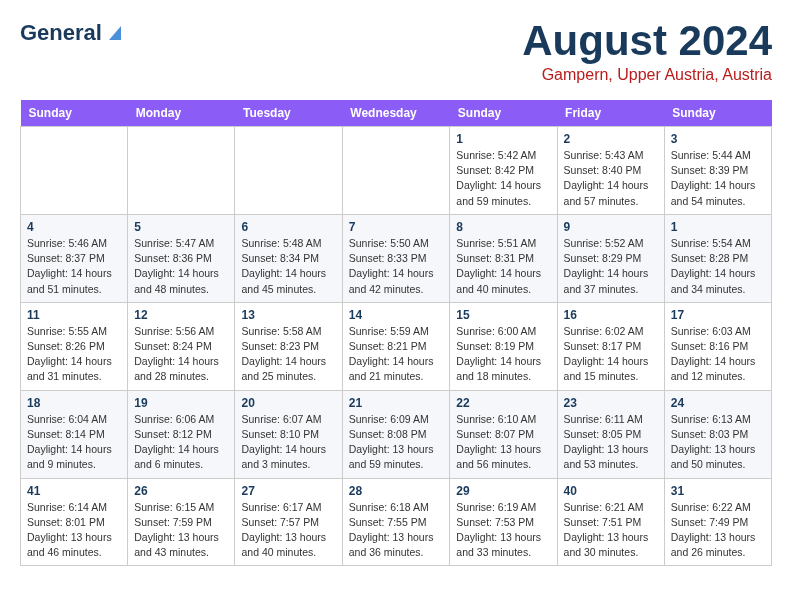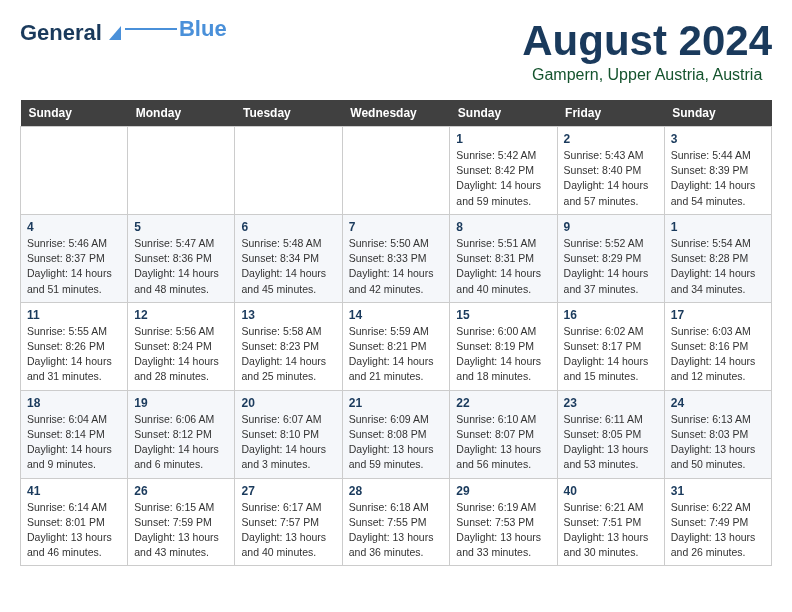--- a/index.html
+++ b/index.html
@@ -15,40 +15,40 @@
       justify-content: space-between;
       align-items: flex-start;
       margin-bottom: 16px;
     }
     .logo {
       display: flex;
       flex-direction: row;
       align-items: flex-start;
     }
     .title-block {
-      text-align: center;
+      text-align: right;
     }
     .month-title {
       font-size: 42px;
       font-weight: bold;
       color: #1a3a5c;
       line-height: 1;
     }
     .location-title {
       font-size: 16px;
-      color: #14532d;
+      color: #b91c1c;
       margin-top: 4px;
     }
     table {
       width: 100%;
       border-collapse: collapse;
       font-size: 11px;
     }
     thead tr th {
-      background-color: #404040;
+      background-color: #8b5cf6;
       color: #fff;
       text-align: left;
       padding: 6px 8px;
       font-size: 12px;
       font-weight: bold;
     }
     tbody tr td {
       border: 1px solid #ccc;
       vertical-align: top;
       padding: 5px 6px;
@@ -78,24 +78,20 @@
 </head>
 <body>
 
 <div class="header">
   <div class="logo">
     <div style="display:flex;align-items:center;">
       <span style="font-size:22px;font-weight:bold;color:#1a3a5c;">General</span>
       <svg width="22" height="22" viewBox="0 0 22 22" style="margin-left:1px;">
         <polygon points="6,18 18,4 18,18" fill="#4a90d9"></polygon>
       </svg>
-    </div>
-    <div style="display:flex;align-items:center;margin-top:-4px;">
-      <div style="width:52px;height:2.5px;background:#4a90d9;"></div>
-      <span style="font-size:22px;font-weight:bold;color:#4a90d9;margin-left:2px;">Blue</span>
     </div>
   </div>
   <div class="title-block">
     <div class="month-title">August 2024</div>
     <div class="location-title">Gampern, Upper Austria, Austria</div>
   </div>
 </div>
 
 <table>
   <thead>

